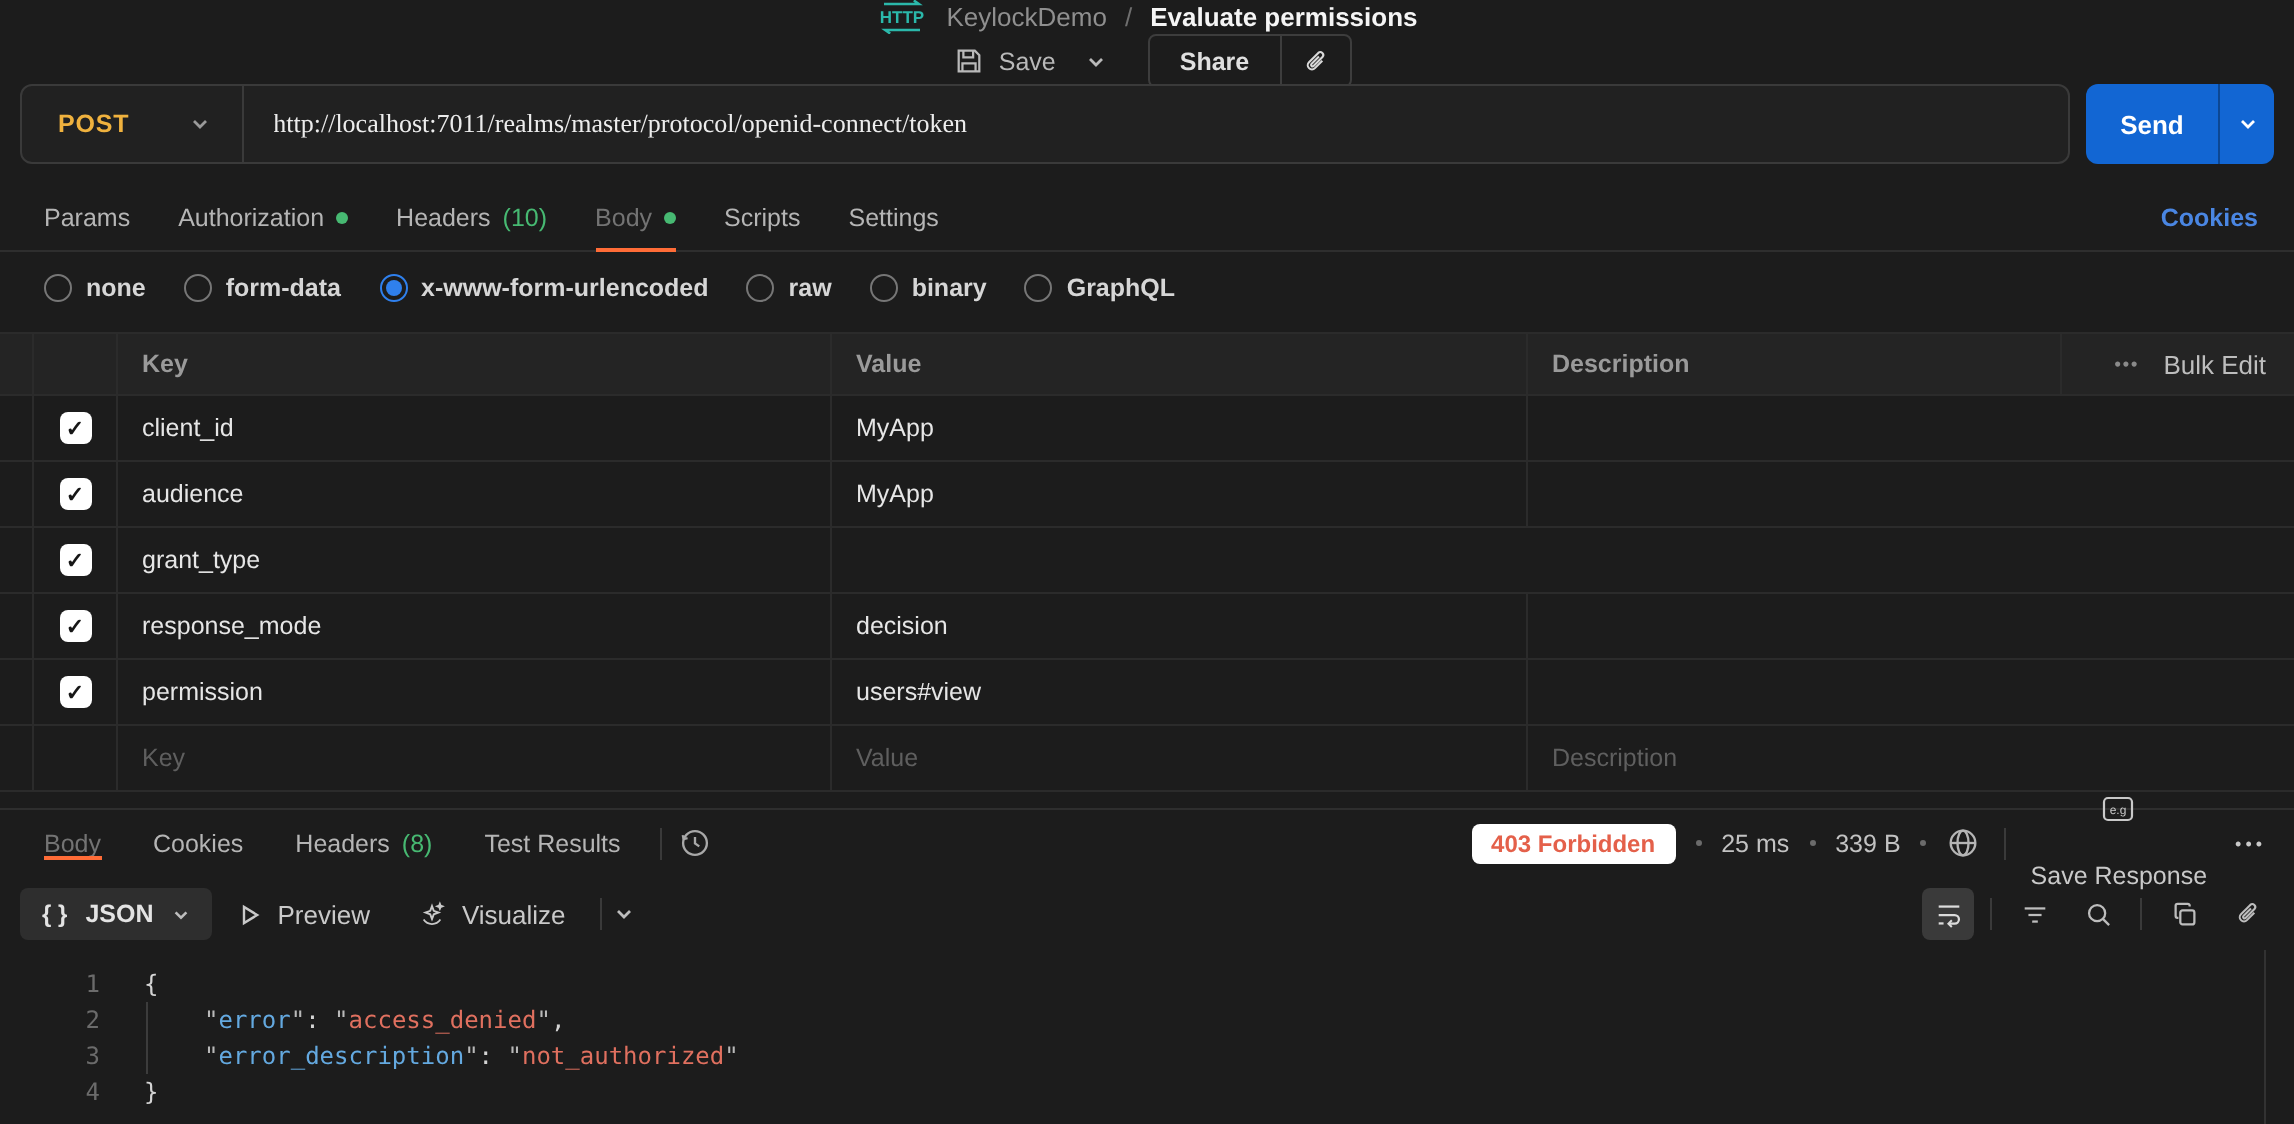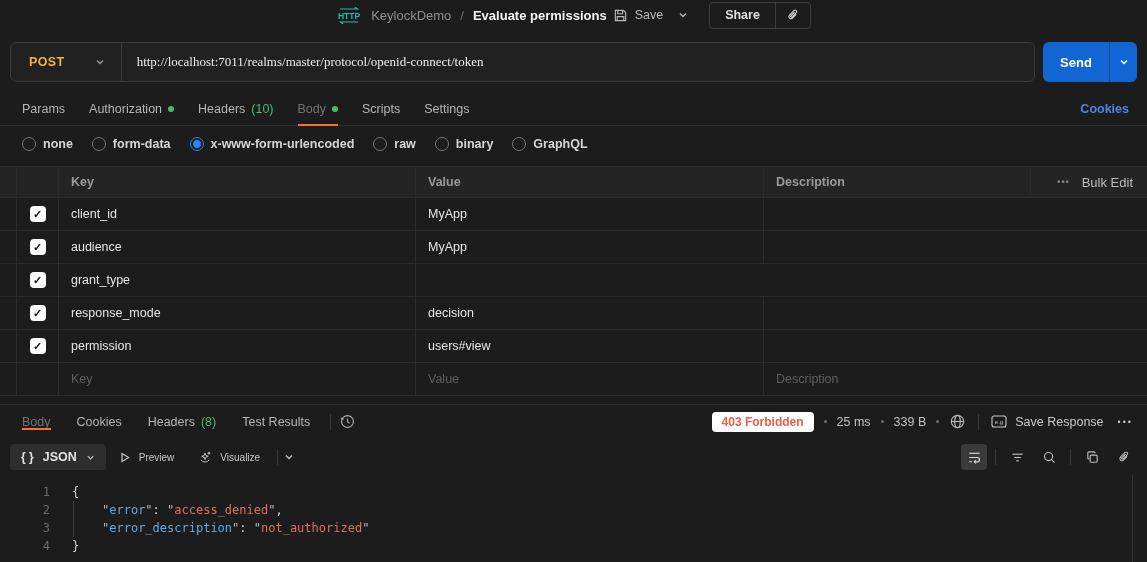--- a/index.html
+++ b/index.html
@@ -1,21 +1,21 @@
 <!DOCTYPE html>
 <html><head>
 <meta charset="utf-8">
 <style>
   * { margin:0; padding:0; box-sizing:border-box; }
   html,body { width:1147px; height:562px; overflow:hidden; }
   body { background:#1c1c1c; font-family:"Liberation Sans",sans-serif; color:#e8e8e8; font-size:12.5px; }
   button { font-family:"Liberation Sans",sans-serif; cursor:pointer; }
 
   
-  .topbar { height:30px; display:flex; align-items:center; justify-content:center; padding:0 10px; }
+  .topbar { height:30px; display:flex; align-items:center; justify-content:flex-start; padding:0 10px;flex-direction:column; }
   .breadcrumb { display:flex; align-items:center; gap:9px; font-size:13px; }
   .crumb-collection { color:#8f8f8f; }
   .crumb-sep { color:#6f6f6f; }
   .crumb-request { color:#f5f5f5; font-weight:700; }
   .topbar-actions { display:flex; align-items:center; }
   .save-btn { display:flex; align-items:center; gap:7px; color:#b9b9b9; font-size:12.5px; background:none; border:none; padding:4px 6px; }
   .chev-btn { background:none; border:none; padding:4px 9px; display:flex; align-items:center; }
   .share-group { display:flex; align-items:center; border:1px solid #3d3d3d; border-radius:4px; height:27px; margin-left:12px; }
   .share-btn { color:#e0e0e0; font-size:12.5px; font-weight:600; padding:0 15px; background:none; border:none; }
   .vdiv { width:1px; align-self:stretch; background:#3d3d3d; }
@@ -64,27 +64,27 @@
   
   .response { border-top:1px solid #2e2e2e; margin-top:8px; }
   .resp-tabs { display:flex; align-items:center; height:34px; padding:0 10px; border-bottom:1px solid transparent; }
   .resp-left { display:flex; align-items:center; height:100%; gap:2px; }
   .vdiv2 { width:1px; height:16px; background:#3a3a3a; margin:0 8px; }
   .icon-plain { background:none; border:none; display:flex; align-items:center; }
   .resp-meta { margin-left:auto; display:flex; align-items:center; gap:10px; }
   .status-badge { background:#ffffff; color:#e4604a; font-size:12px; font-weight:600; padding:3px 10px; border-radius:4px;text-align:center; }
   .meta-dot { width:3px; height:3px; border-radius:50%; background:#6b6b6b; }
   .meta-text { color:#c2c2c2; font-size:12.5px; }
-  .save-resp { display:flex; align-items:center; gap:8px; color:#c9c9c9; font-size:12.5px; background:none; border:none; }
+  .save-resp { display:flex; align-items:center; gap:20px; color:#c9c9c9; font-size:12.5px; background:none; border:none;flex-direction:column; }
   .resp-ellipsis { color:#c9c9c9; letter-spacing:2px; font-size:9px; background:none; border:none; padding:0 4px; }
 
   .resp-toolbar { display:flex; align-items:center; height:36px; padding:0 10px; gap:2px; }
   .json-pill { display:flex; align-items:center; gap:9px; background:#2e2e2e; border:none; border-radius:4px; height:26px; padding:0 11px; color:#e3e3e3; font-size:12.5px; font-weight:600; }
   .braces { font-weight:700; font-size:12px; color:#e3e3e3; }
-  .tool-btn { display:flex; align-items:center; gap:8px; background:none; border:none; color:#c9c9c9; font-size:10px; padding:0 11px; height:26px; }
+  .tool-btn { display:flex; align-items:center; gap:8px; background:none; border:none; color:#c9c9c9; font-size:13px; padding:0 11px; height:26px; }
   .toolbar-right { margin-left:auto; display:flex; align-items:center; gap:6px; }
   .icon-btn { background:none; border:none; display:flex; align-items:center; justify-content:center; width:26px; height:26px; border-radius:4px; }
   .icon-btn.active { background:#3a3a3a; }
 
   
   .code-area { position:relative; padding-top:8px; font-family:"DejaVu Sans Mono",monospace; font-size:12px; height:87px; }
   .code-line { display:flex; height:18px; line-height:18px; }
   .line-num { width:58px; text-align:right; padding-right:8px; color:#6b6b6b; flex:none; }
   .line-code { position:relative; padding-left:14px; color:#d4d4d4; }
   .line-code.indented { padding-left:44px; }

